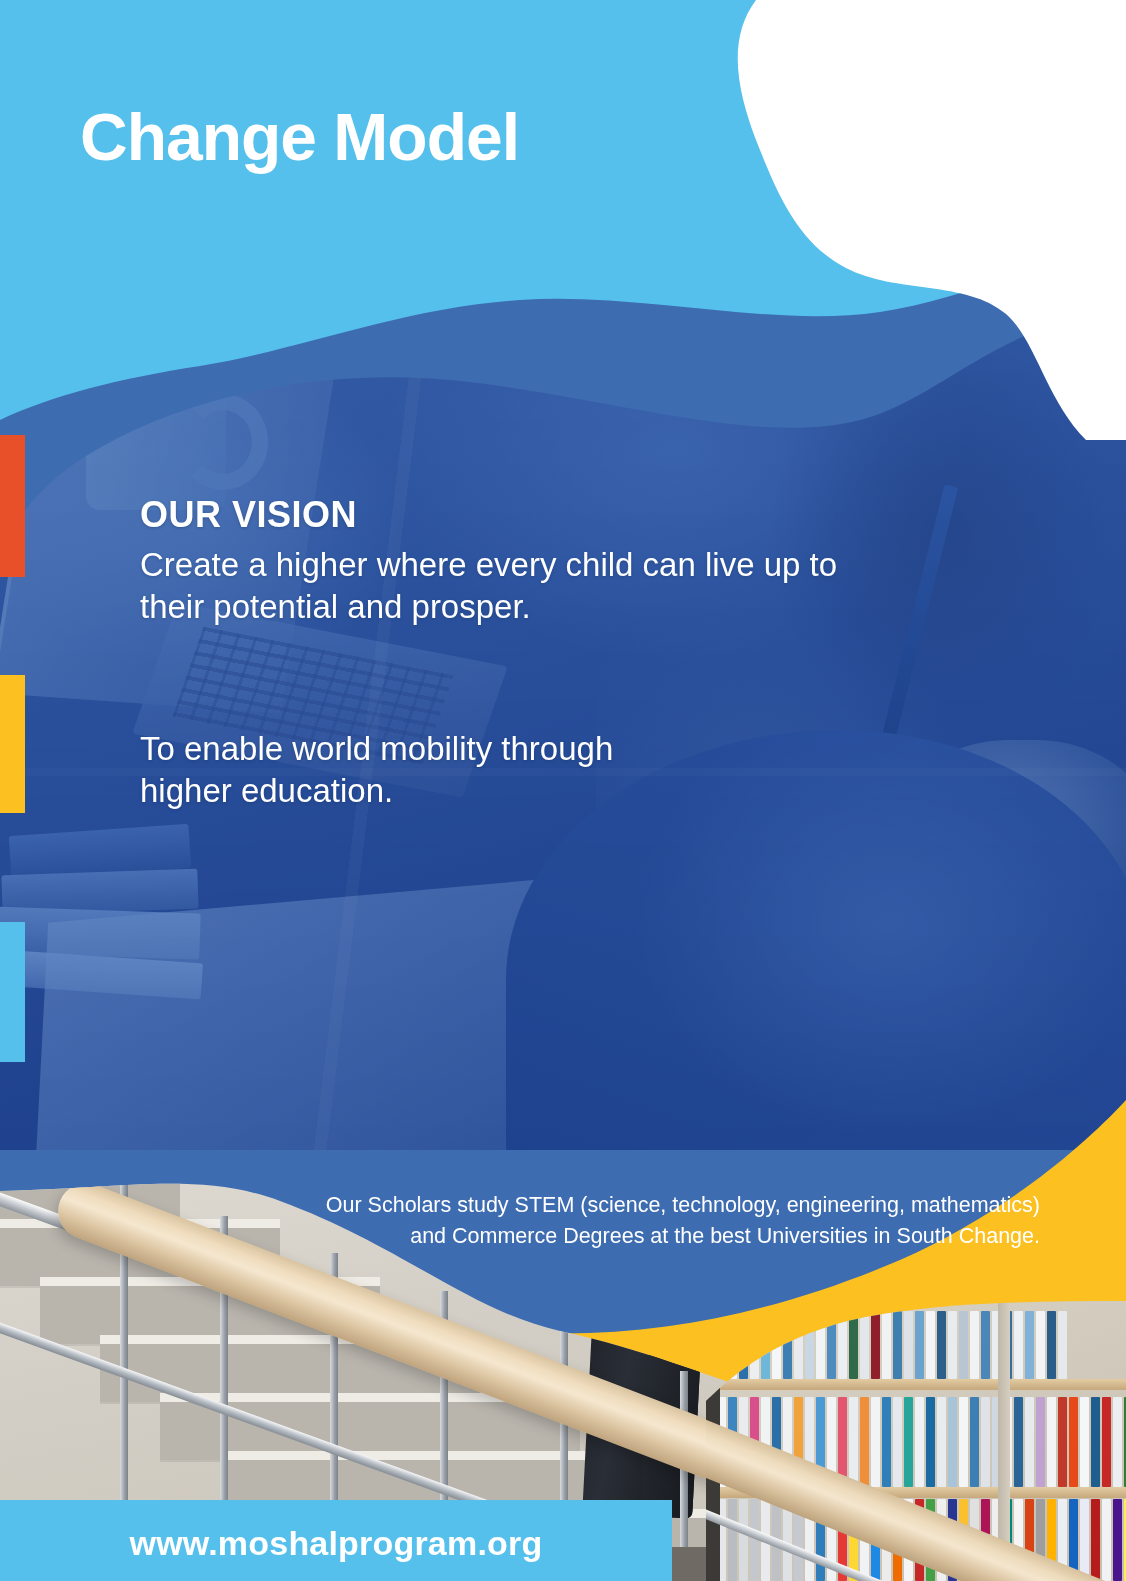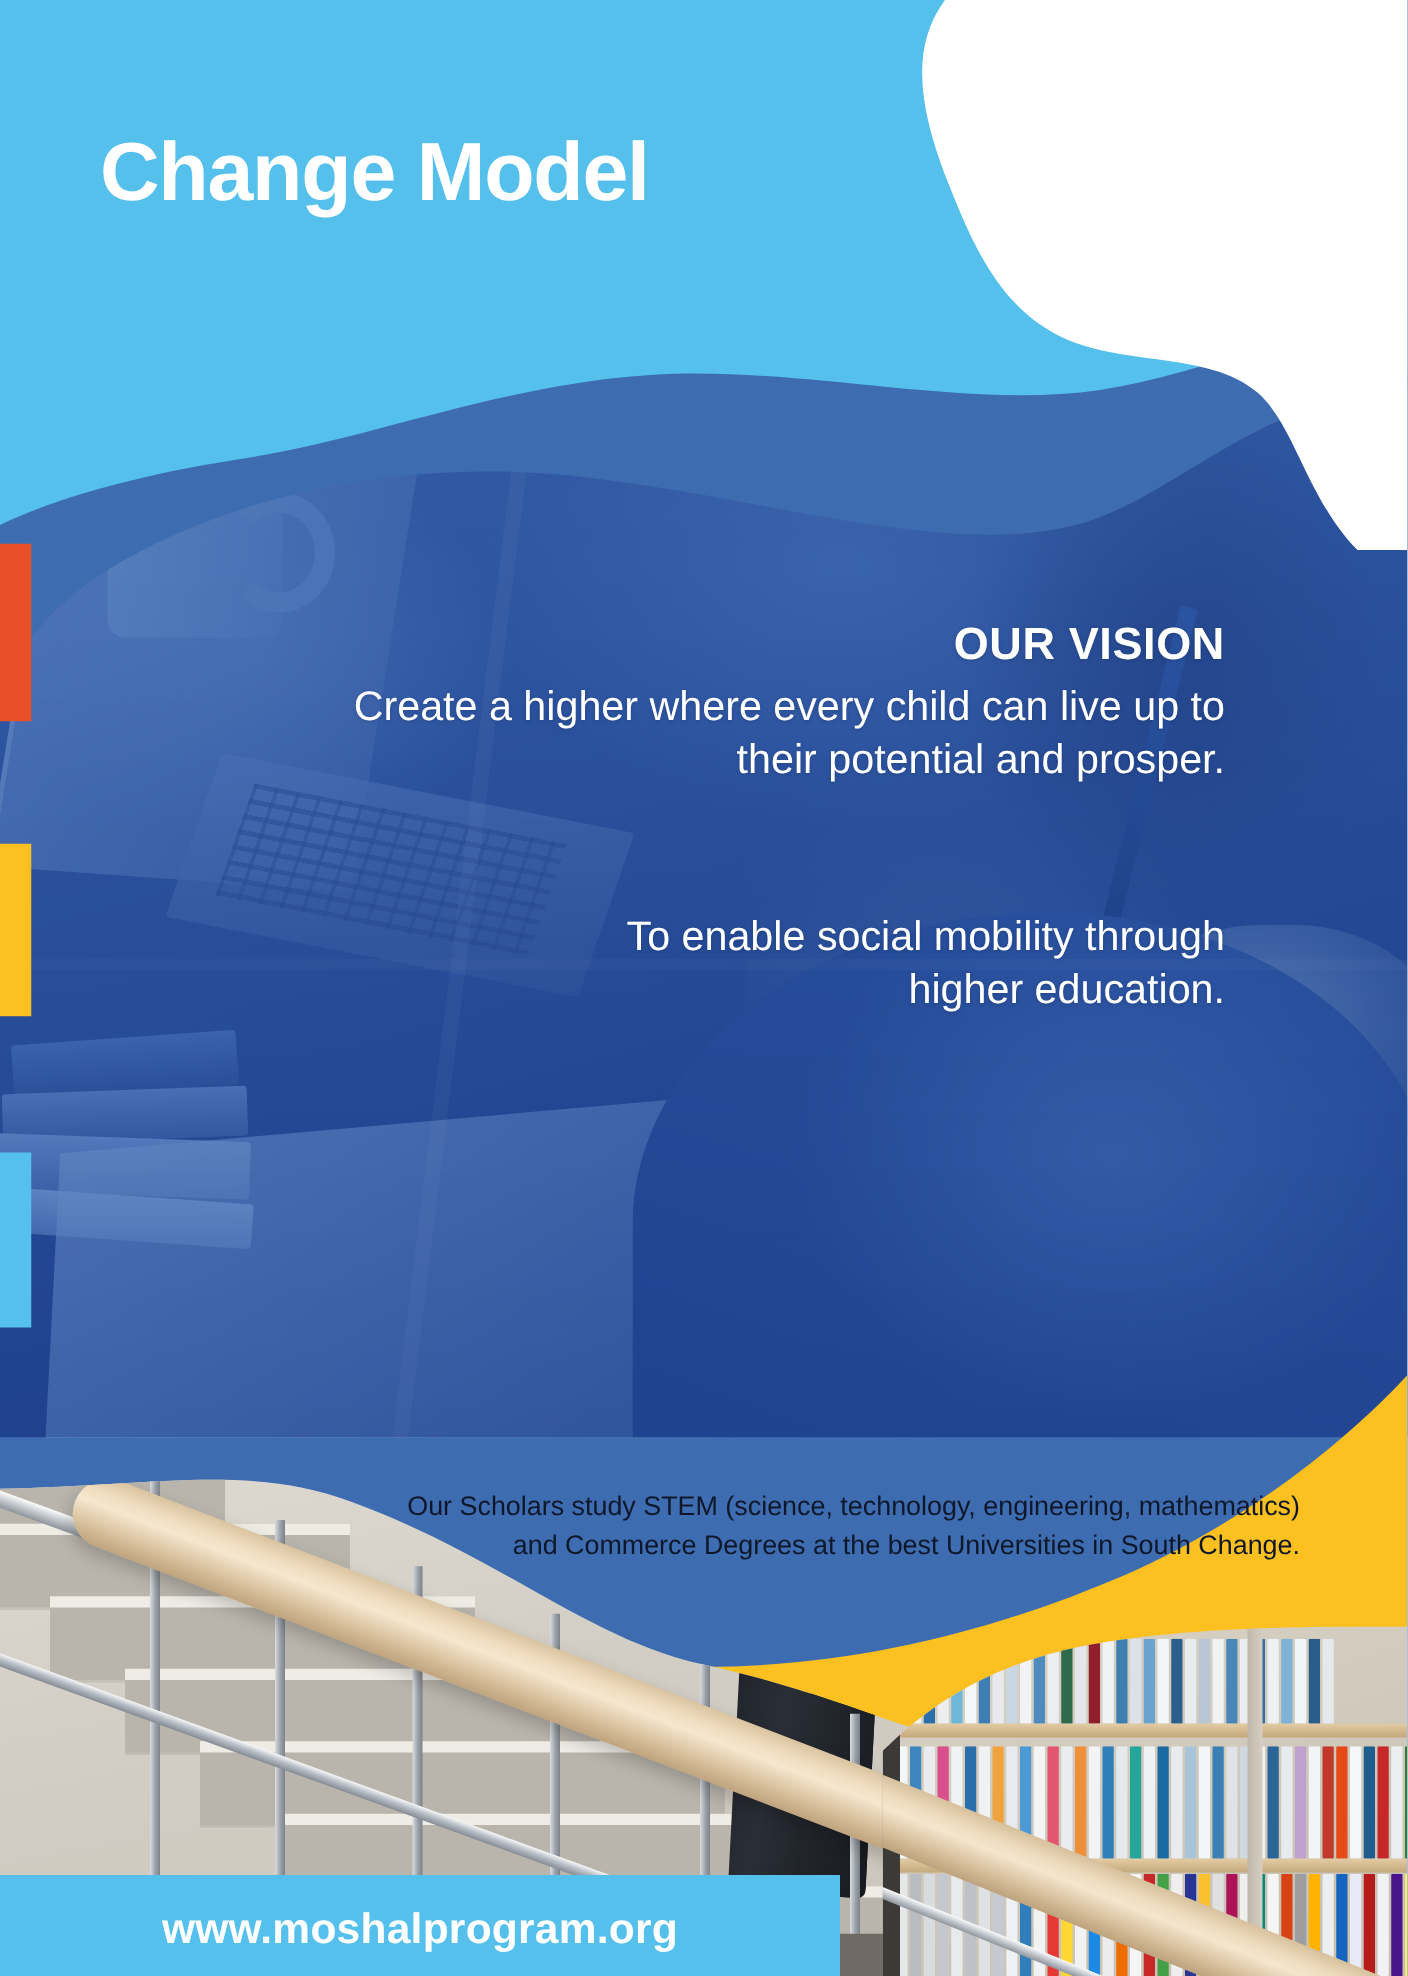--- a/index.html
+++ b/index.html
@@ -393,21 +393,21 @@
     white-space: nowrap;
   }
   .logo-text .b { font-weight: bold; }
   .logo-text .t { font-weight: normal; }
 
   
   .block {
     position: absolute;
     width: 840px;
     left: 140px;
-    text-align: right;
+    text-align: left;
     color: #ffffff;
   }
   .block .ttl {
     display: block;
     font-size: 36px;
     font-weight: bold;
     letter-spacing: .5px;
     margin-bottom: 8px;
     text-shadow: 0 1px 3px rgba(20,46,86,.35);
   }
@@ -428,21 +428,21 @@
     font-size: 33px;
     text-shadow: 0 1px 3px rgba(20,46,86,.3);
   }
 
   
   .band-text {
     position: absolute;
     left: 90px; top: 1190px;
     width: 950px;
     text-align: right;
-    color: #0f172a;
+    color: #ffffff;
     font-size: 21.5px;
     line-height: 1.46;
   }
   .band-text span { display: block; }
 
   
   .footer-bar {
     position: absolute;
     left: 0; top: 1500px;
     width: 672px; height: 81px;
@@ -681,21 +681,21 @@
   </div>
 
 
   <div class="block vision">
     <span class="ttl">OUR VISION</span>
     <span class="body">Create a higher where every child can live up to</span>
     <span class="body">their potential and prosper.</span>
   </div>
 
   <div class="block mission">
-    <span class="body">To enable social mobility through</span>
+    <span class="body">To enable world mobility through</span>
     <span class="body">higher education.</span>
   </div>
 
 
   <div class="band-text">
     <span>Our Scholars study STEM (science, technology, engineering, mathematics)</span>
     <span>and Commerce Degrees at the best Universities in South Change.</span>
   </div>
 
   <div class="footer-bar"></div>

